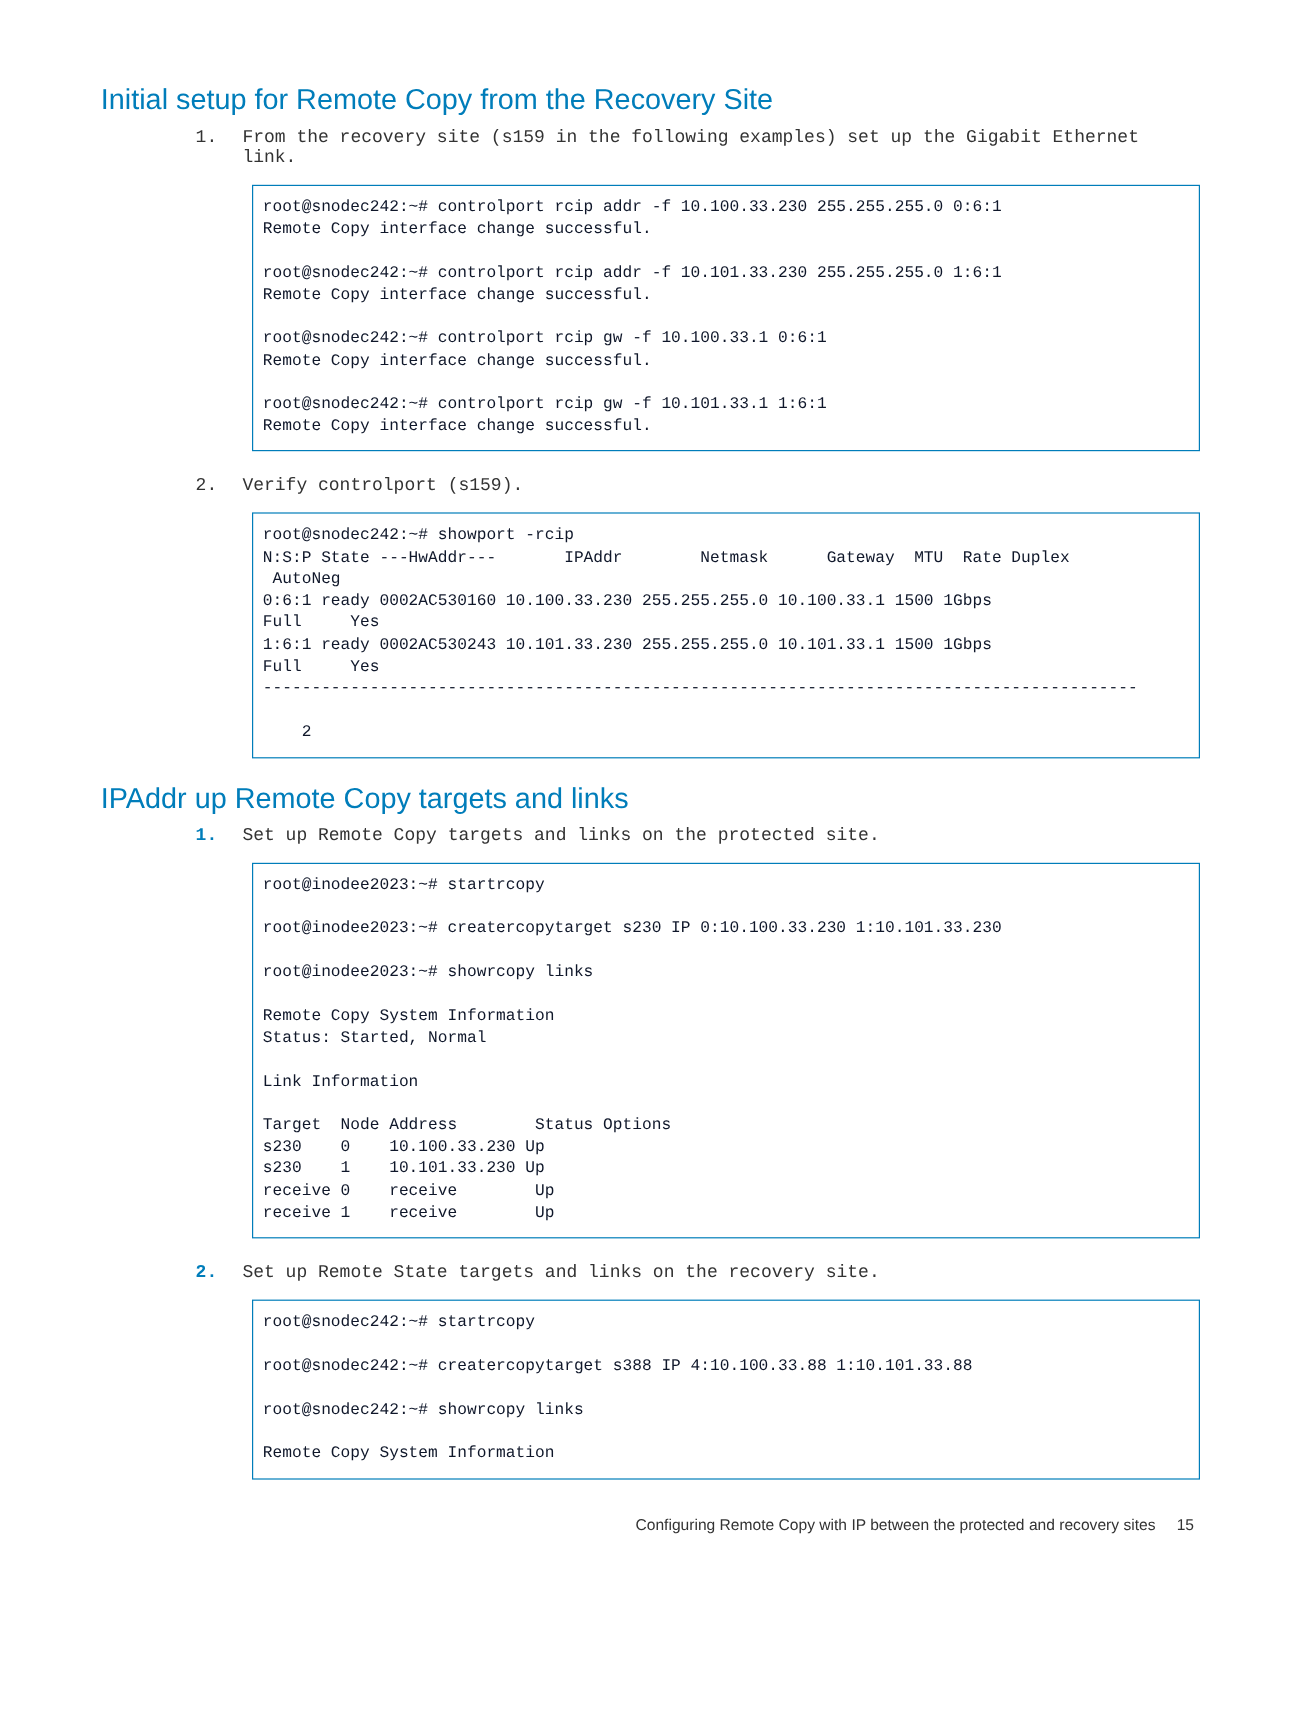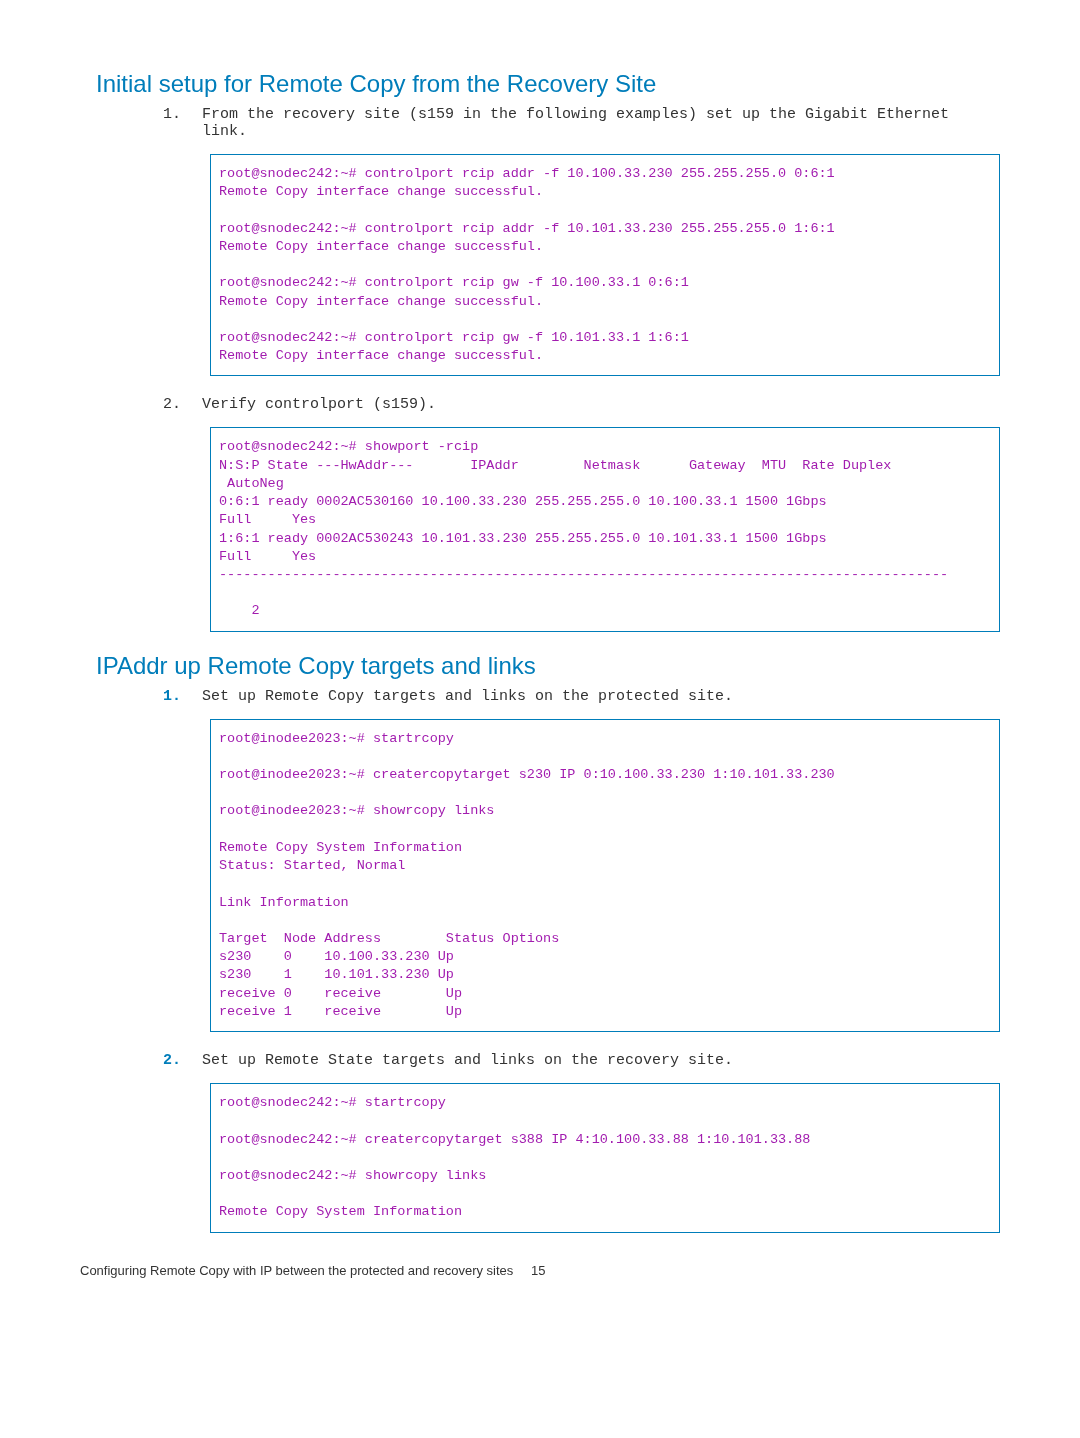--- a/index.html
+++ b/index.html
@@ -8,21 +8,21 @@
     font-family: Arial, Helvetica, sans-serif;
     color: #333;
     background: #fff;
     width: 1080px;
     box-sizing: border-box;
   }
   h2.section-heading {
     color: #007dba;
     font-weight: 400;
     font-size: 24px;
-    margin: 20px 0 8px 16px;
+    margin: 20px 0 8px 4px;
   }
   ol.steps {
     margin: 0 0 14px 0;
     padding-left: 110px;
     font-family: Liberation Mono, monospace;
   }
   ol.steps > li {
     font-size: 15px;
     margin-bottom: 6px;
     padding-left: 12px;
@@ -33,23 +33,24 @@
   }
   .code-block {
     border: 1px solid #007dba;
     font-family: "Courier New", Courier, monospace;
     font-size: 13.5px;
     line-height: 1.35;
     padding: 10px 8px;
     margin: 14px 0 20px 130px;
     white-space: pre;
     overflow: hidden;
-    color: #a21caf;
+    color: #0f172a;
   }
   .footer {
+    text-align: right;
     font-size: 13px;
     color: #333;
     margin-top: 30px;
     padding-right: 5px;
   }
   .footer .pagenum {
     margin-left: 14px;
   }
 </style>
 </head>

